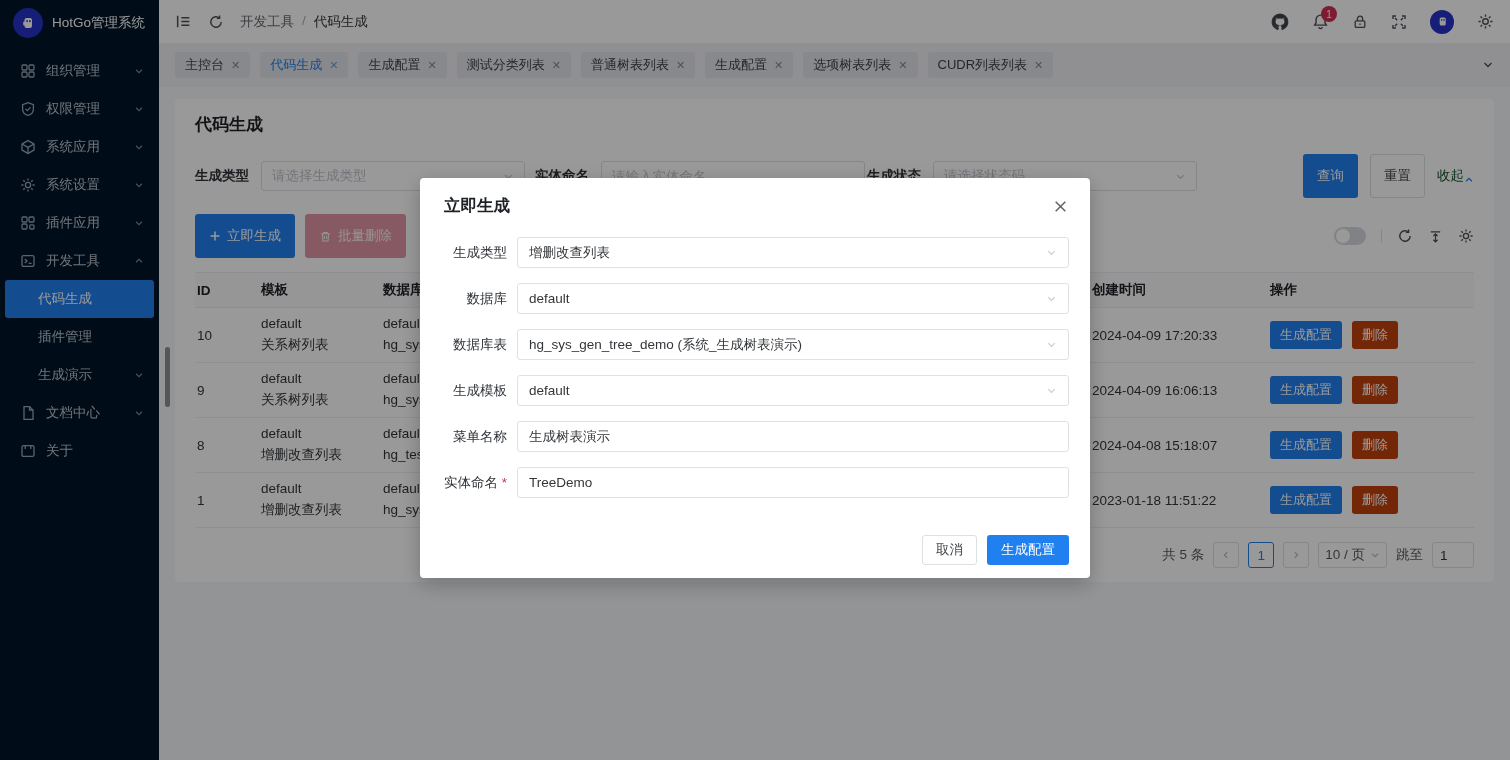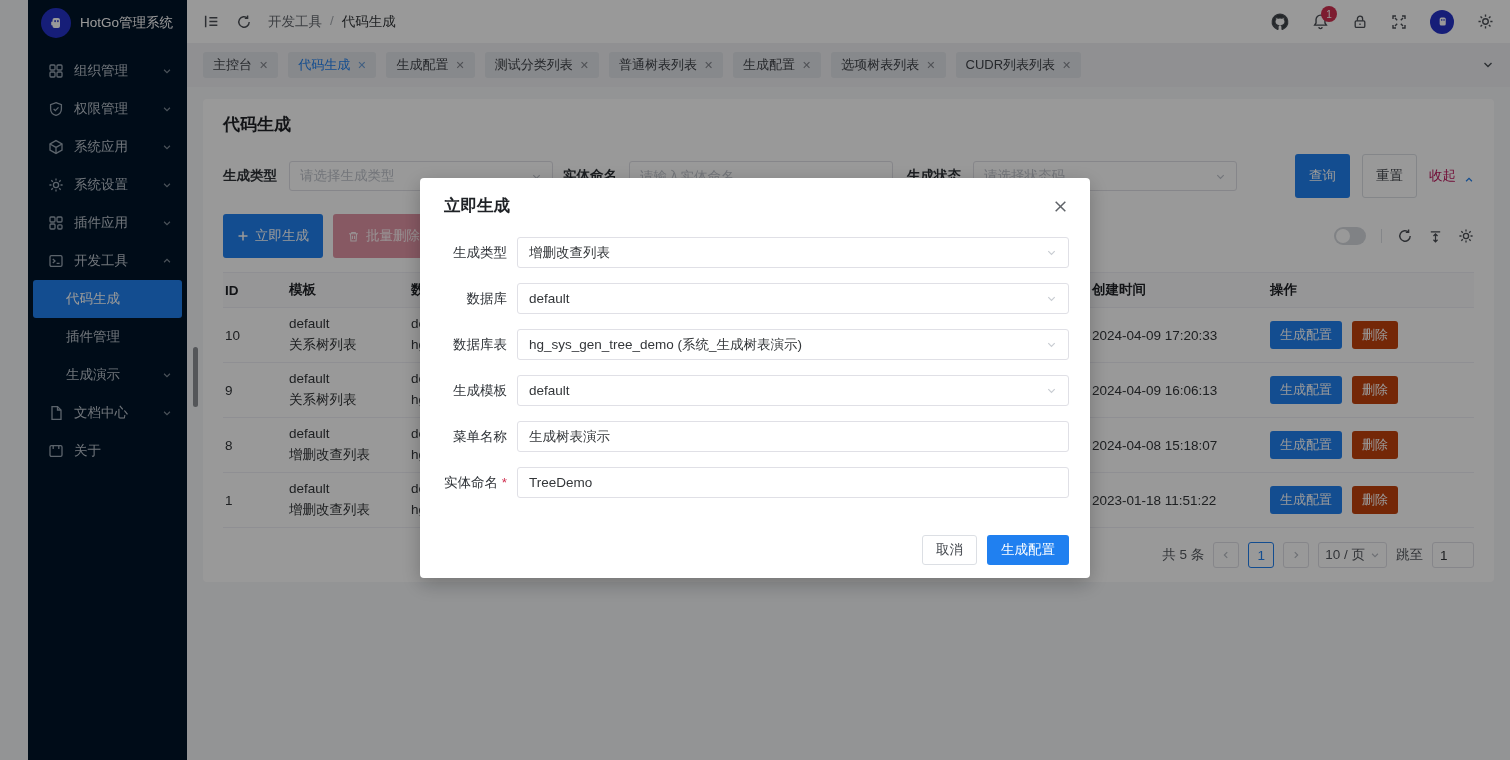--- a/index.html
+++ b/index.html
@@ -1,18 +1,18 @@
 <!DOCTYPE html>
 <html><head>
 <meta charset="utf-8">
 <style>
   * { margin:0; padding:0; box-sizing:border-box; }
   html,body { width:1510px; height:760px; overflow:hidden; }
   body { font-family:"Liberation Sans","DejaVu Sans",sans-serif; font-size:13.5px; color:#333639; background:#f5f7f9; }
-  .app { display:flex; width:100%; height:100%;padding-left:28px; }
+  .app { display:flex; width:100%; height:100%; }
 
   
   .sidebar { width:159px; flex:0 0 159px; background:#001428; height:100%; display:flex; flex-direction:column; }
   .logo-row { height:46px; display:flex; align-items:center; gap:9px; padding-left:13px; flex:0 0 46px; }
   .logo-circle { width:30px; height:30px; border-radius:50%; background:#2533c9; display:flex; align-items:center; justify-content:center; }
   .brand { color:#fff; font-size:13.5px; font-weight:500; white-space:nowrap; }
   .menu { padding-top:6px; }
   .menu-item { height:38px; display:flex; align-items:center; gap:10px; padding:0 12px 0 20px; color:#bac3cc; cursor:pointer; }
   .menu-item svg { flex:0 0 16px; stroke:#9aa7b4; }
   .menu-item .chev { margin-left:auto; stroke:#7d8a96; }
@@ -52,21 +52,21 @@
   .fgroup .flabel { font-weight:700; color:#2f3338; margin-right:12px; white-space:nowrap; }
   .fld { height:30px; border:1px solid #e0e0e6; border-radius:3px; background:#fff; display:flex; align-items:center; padding:0 10px; flex:1; color:#c0c4cc; position:relative; }
   .fld .ph { color:#c0c4cc; }
   .fld .chevdn { margin-left:auto; stroke:#c0c4cc; }
   .fld input { border:0; outline:0; width:100%; font:inherit; color:#333639; }
   .fld input::placeholder { color:#c0c4cc; }
   .filter-actions { margin-left:auto; display:flex; align-items:center; gap:12px; }
   .btn { height:44px; border-radius:3px; display:inline-flex; align-items:center; justify-content:center; padding:0 13px; font-size:13.5px; cursor:pointer; border:1px solid transparent; white-space:nowrap; }
   .btn-primary { background:#2080f0; color:#fff; }
   .btn-plain { background:#fff; border-color:#dcdfe4; color:#45494f; }
-  .link-blue { color:#be185d; display:flex; align-items:flex-end; gap:8px; cursor:pointer; }
+  .link-blue { color:#14532d; display:flex; align-items:flex-end; gap:0; cursor:pointer; }
   .link-blue svg { stroke:#2080f0; }
 
   .action-row { display:flex; align-items:center; padding:16px 20px 0; gap:10px; }
   .btn-create { gap:6px; }
   .btn-danger-dis { background:#e295a6; color:#fdf2f4; gap:6px; cursor:not-allowed; }
   .table-tools { margin-left:auto; display:flex; align-items:center; gap:15px; }
   .toggle { width:32px; height:18px; border-radius:9px; background:#d6d9de; position:relative; cursor:pointer; }
   .toggle .knob { position:absolute; top:2px; left:2px; width:14px; height:14px; border-radius:50%; background:#fff; }
   .tool-sep { width:1px; height:14px; background:#dcdfe4; }
   .tool-ic { display:flex; cursor:pointer; }
@@ -338,21 +338,21 @@
                   <path d="M2.5 4.5 L6 8 L9.5 4.5"></path>
                 </svg>
             </div>
           </div>
           <div class="fgroup" style="margin-left:10px">
             <span class="flabel">实体命名</span>
             <div class="fld">
               <input placeholder="请输入实体命名" style="">
             </div>
           </div>
-          <div class="fgroup" style="margin-left:14px">
+          <div class="fgroup" style="margin-left:2px">
             <span class="flabel">生成状态</span>
             <div class="fld">
               <span class="ph">请选择状态码</span>
               <svg class="chevdn" width="11" height="11" viewBox="0 0 12 12" fill="none" stroke-width="1.3">
                   <path d="M2.5 4.5 L6 8 L9.5 4.5"></path>
                 </svg>
             </div>
           </div>
           <div class="filter-actions">
             <span class="btn btn-primary">查询</span>

